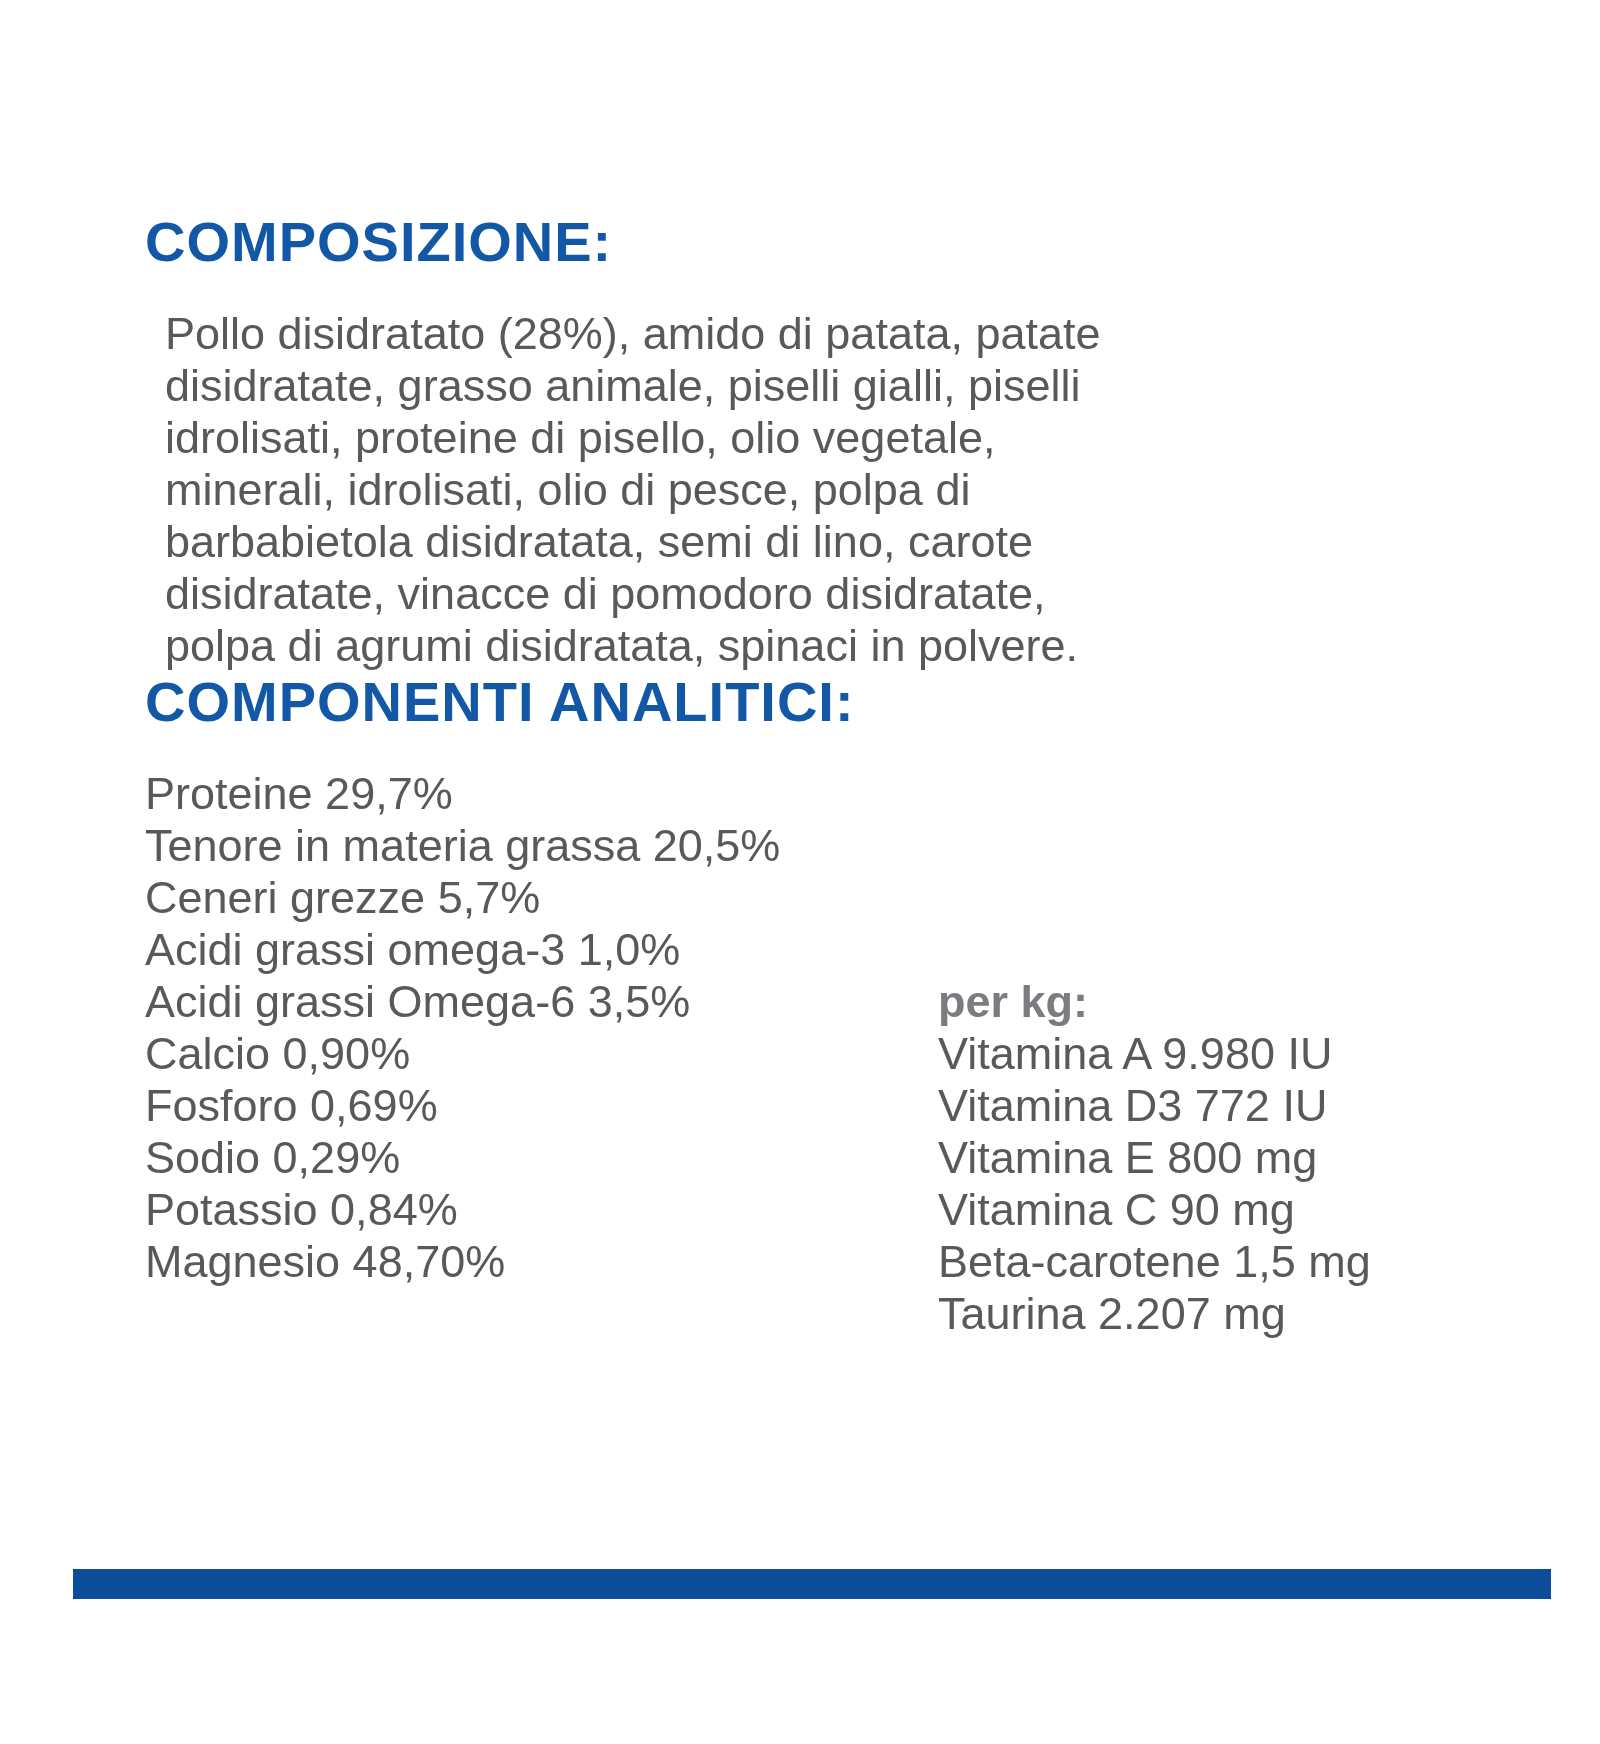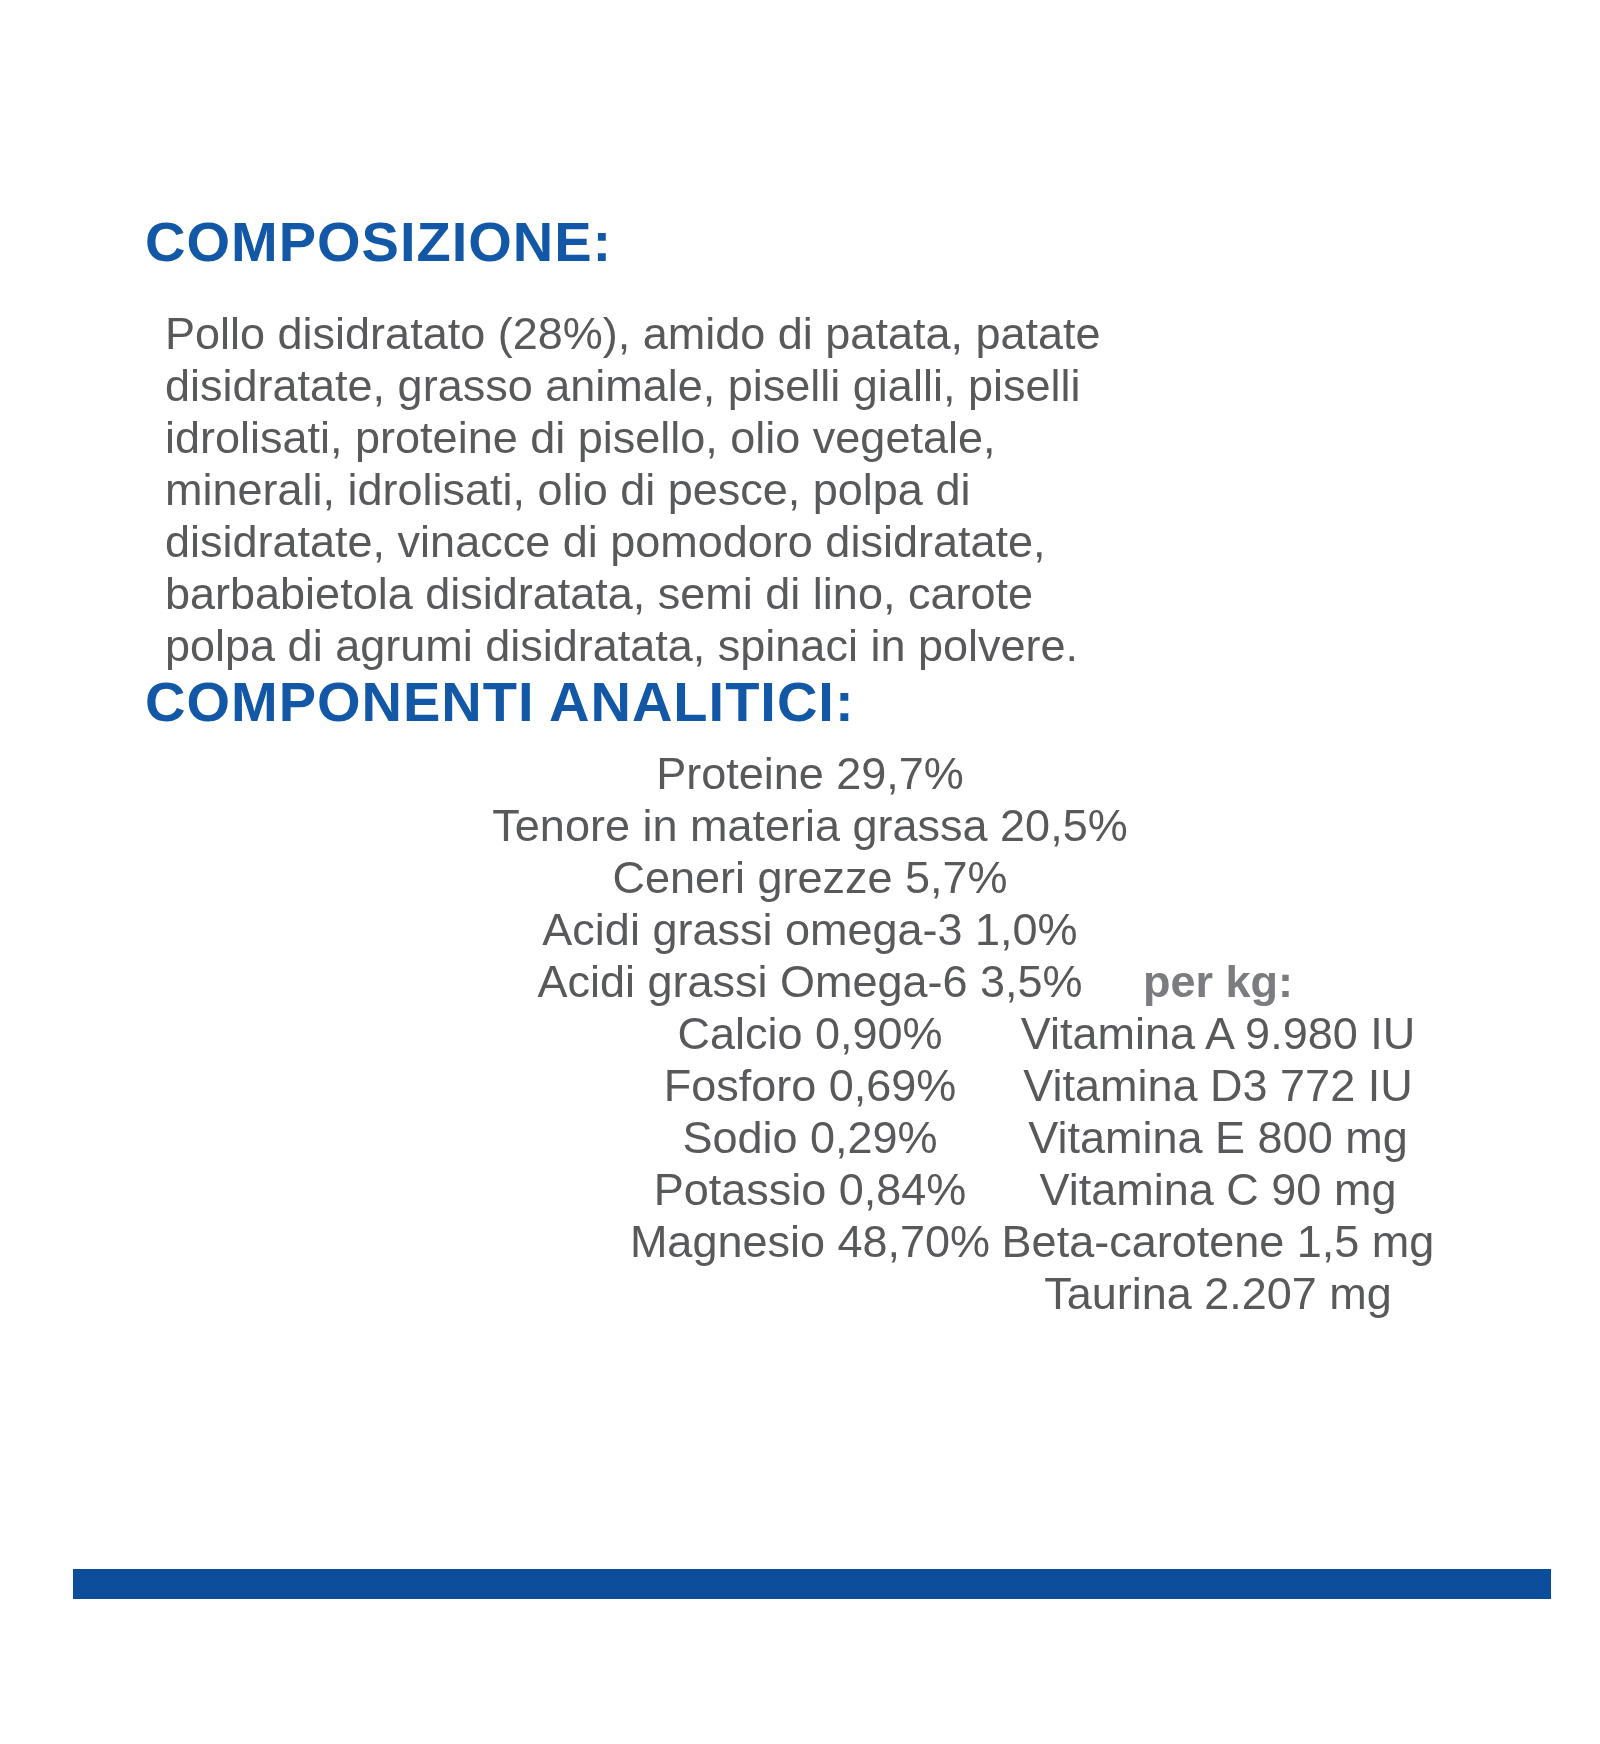--- a/index.html
+++ b/index.html
@@ -37,22 +37,21 @@
     font-weight: 400;
     margin-left: 20px;
   }
   .composition-text .line {
     white-space: nowrap;
   }
   .analytics-heading {
   }
   .analytics-grid {
     position: relative;
-    margin-top: 16px;
-    text-align: center;
+    margin-top: 36px;
   }
   .analytics-list {
     list-style: none;
     margin: 0;
     padding: 0;
     color: #58595b;
     font-size: 45px;
     line-height: 52px;
     font-weight: 400;
   }
@@ -98,22 +97,22 @@
 <div class="page">
   <div class="content">
 
     <h1 class="section-heading">COMPOSIZIONE:</h1>
 
     <div class="composition-text">
       <div class="line">Pollo disidratato (28%), amido di patata, patate</div>
       <div class="line">disidratate, grasso animale, piselli gialli, piselli</div>
       <div class="line">idrolisati, proteine di pisello, olio vegetale,</div>
       <div class="line">minerali, idrolisati, olio di pesce, polpa di</div>
+      <div class="line">barbabietola disidratata, semi di lino, carote</div>
       <div class="line">disidratate, vinacce di pomodoro disidratate,</div>
-      <div class="line">barbabietola disidratata, semi di lino, carote</div>
       <div class="line">polpa di agrumi disidratata, spinaci in polvere.</div>
     </div>
 
     <h1 class="section-heading analytics-heading">COMPONENTI ANALITICI:</h1>
 
     <div class="analytics-grid">
       <ul class="analytics-list">
         <li>Proteine 29,7%</li>
         <li>Tenore in materia grassa 20,5%</li>
         <li>Ceneri grezze 5,7%</li>

